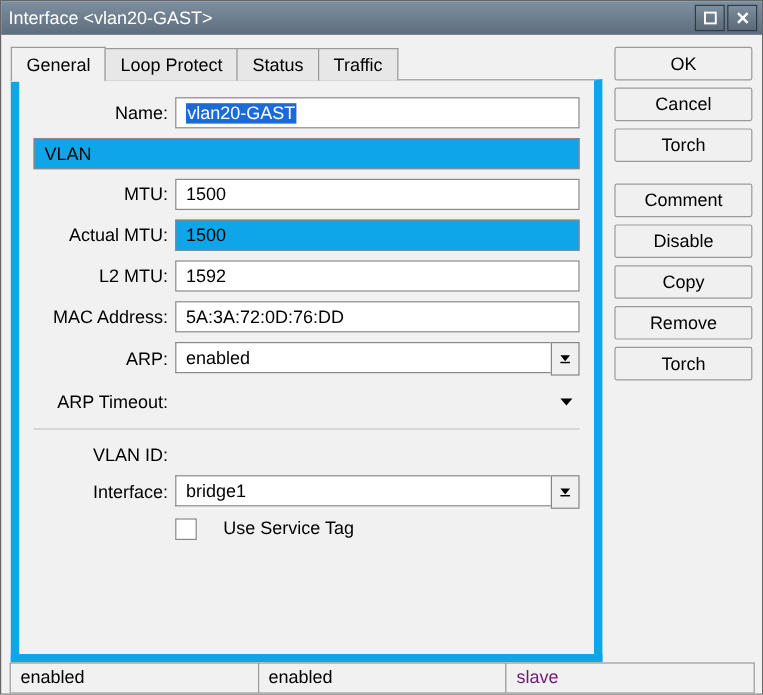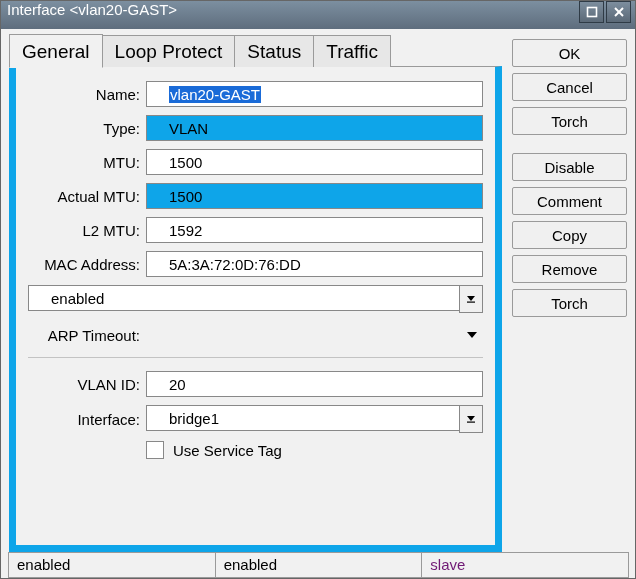--- a/index.html
+++ b/index.html
@@ -1,45 +1,45 @@
 <!DOCTYPE html>
 <html><head>
 <meta charset="utf-8">
 <style>
   html,body{margin:0;padding:0;font-family:Tahoma,Arial,sans-serif;font-size:15px;color:#000;background:#fff}
   .window{width:636px;height:579px;border:1px solid #666;box-sizing:border-box;display:flex;flex-direction:column;background:#f1f1f1}
   
-  .titlebar{height:28px;background:linear-gradient(#7c8fa0,#5e6d7d);display:flex;align-items:flex-start;color:#fff;font-size:15px;padding-left:6px}
+  .titlebar{height:28px;background:linear-gradient(#7c8fa0,#5e6d7d);display:flex;align-items:center;color:#fff;font-size:15px;padding-left:6px}
   .titlebar .spacer{flex:1}
   .tb-btn{width:23px;height:20px;margin-right:2px;border:1px solid #2f3b46;background:linear-gradient(#7d8e9e,#5b6977);display:flex;align-items:center;justify-content:center;cursor:pointer}
   .tb-btn svg{display:block}
   
   .client{flex:1;display:flex;flex-direction:column;box-sizing:border-box;padding:8px 8px 0 8px;position:relative}
   .upper{flex:1;display:flex;gap:10px;min-height:0}
   .form-col{flex:1;display:flex;flex-direction:column;min-width:0}
   .side-col{width:115px;display:flex;flex-direction:column;gap:6px;padding-top:2px}
   .side-btn{height:28px;background:#f0f0f0;border:1px solid #9a9a9a;border-radius:2px;cursor:pointer;font-size:15px}
   .side-gap{height:6px}
   
   .tabs{display:flex;align-items:flex-end;height:30px;position:relative;z-index:2}
-  .tab{padding:5px 12px 4px;border:1px solid #9a9a9a;border-bottom:none;margin-right:-1px;background:#e7e7e7;cursor:pointer;font-size:19px}
+  .tab{padding:5px 12px 4px;border:1px solid #9a9a9a;border-bottom:none;margin-right:-1px;background:#e7e7e7;cursor:pointer;font-size:15px}
   .tab.active{background:#f1f1f1;border-bottom:1px solid #f1f1f1;position:relative;top:1px;padding-top:6px}
   .tabpanel{flex:1;border:7px solid #0ea5e9;border-top:1px solid #9a9a9a;margin-top:-1px;background:#f1f1f1;padding:14px 12px 8px 12px;overflow:hidden}
   
   .row{display:flex;align-items:center;margin-bottom:8px}
   .row .lbl{width:112px;text-align:right;margin-right:6px;font-size:15px}
   .field{flex:1;display:flex;align-items:center}
-  .tx{height:26px;box-sizing:border-box;border:1px solid #888;background:#fff;padding:2px 22px;font-size:15px;font-family:inherit;width:100%}
+  .tx{height:26px;box-sizing:border-box;border:1px solid #888;background:#fff;padding:2px 8px;font-size:15px;font-family:inherit;width:100%}
   .tx[readonly]{background:#0ea5e9}
   .sel{height:28px;position:relative;display:flex;align-items:stretch;width:100%}
   .sel .tx{flex:1;border-right:none}
   .dd-btn{width:22px;border:1px solid #888;background:#f0f0f0;display:flex;align-items:center;justify-content:center;cursor:pointer}
   .dd-btn.bare{background:transparent}
   .sep{height:1px;border-top:1px solid #c3c3c3;margin:8px 0 12px 0}
-  .chk-row{margin-left:118px;display:flex;align-items:center;gap:9px}
+  .chk-row{margin-left:118px;display:flex;gap:22px}
   .chk{width:16px;height:16px;border:1px solid #888;background:#fff;cursor:pointer}
   
   .statusbar{display:flex;height:26px;margin:0 -1px 0 -1px}
   .stat-cell{flex:1;border:1px solid #9a9a9a;margin-right:-1px;padding:3px 8px;font-size:15px;background:#f1f1f1;overflow:hidden;white-space:nowrap}
   .stat-cell.dim{color:#701a75}
   .highlight{background:#1a6bd8;color:#fff;padding:0 1px}
 </style>
 </head>
 <body>
 
@@ -77,21 +77,20 @@
           <div class="row">
             <div class="lbl">Name:</div>
             <div class="field">
               <div class="tx" style="display:flex;align-items:center">
                 <span class="highlight">vlan20-GAST</span>
               </div>
             </div>
           </div>
 
           <div class="row">
-            <div class="lbl">Type:</div>
             <div class="field">
                 <input class="tx" readonly="" value="VLAN" style="">
               </div>
           </div>
 
           <div class="row">
             <div class="lbl">MTU:</div>
             <div class="field">
                 <input class="tx" value="1500" style="">
               </div>
@@ -112,20 +111,21 @@
           </div>
 
           <div class="row">
             <div class="lbl">MAC Address:</div>
             <div class="field">
                 <input class="tx" value="5A:3A:72:0D:76:DD" style="">
               </div>
           </div>
 
           <div class="row">
+            <div class="lbl">ARP:</div>
             <div class="field">
               <div class="sel">
                 <input class="tx" value="enabled" style="">
                 <div class="dd-btn">
                   <svg width="10" height="10" viewBox="0 0 10 10">
                       <polygon points="1,2 9,2 5,7" fill="#000"></polygon>
                       <rect x="1" y="7.5" width="8" height="1.2" fill="#000"></rect>
                     </svg>
                 </div>
               </div>
@@ -143,23 +143,20 @@
                     </svg>
                 </div>
               </div>
             </div>
           </div>
 
           <div class="sep"></div>
 
           <div class="row">
             <div class="lbl">VLAN ID:</div>
-            <div class="field">
-                <input class="tx" value="20" style="">
-              </div>
           </div>
 
           <div class="row">
             <div class="lbl">Interface:</div>
             <div class="field">
               <div class="sel">
                 <input class="tx" value="bridge1" style="">
                 <div class="dd-btn">
                   <svg width="10" height="10" viewBox="0 0 10 10">
                       <polygon points="1,2 9,2 5,7" fill="#000"></polygon>
@@ -176,22 +173,22 @@
           </div>
 
         </div>
       </div>
 
       <div class="side-col">
         <button class="side-btn">OK</button>
         <button class="side-btn">Cancel</button>
         <button class="side-btn">Torch</button>
         <div class="side-gap"></div>
+        <button class="side-btn">Comment</button>
         <button class="side-btn">Disable</button>
-        <button class="side-btn">Comment</button>
         <button class="side-btn">Copy</button>
         <button class="side-btn">Remove</button>
         <button class="side-btn">Torch</button>
       </div>
     </div>
 
     <div class="statusbar">
       <div class="stat-cell">enabled</div>
       <div class="stat-cell">enabled</div>
       <div class="stat-cell dim">slave</div>

